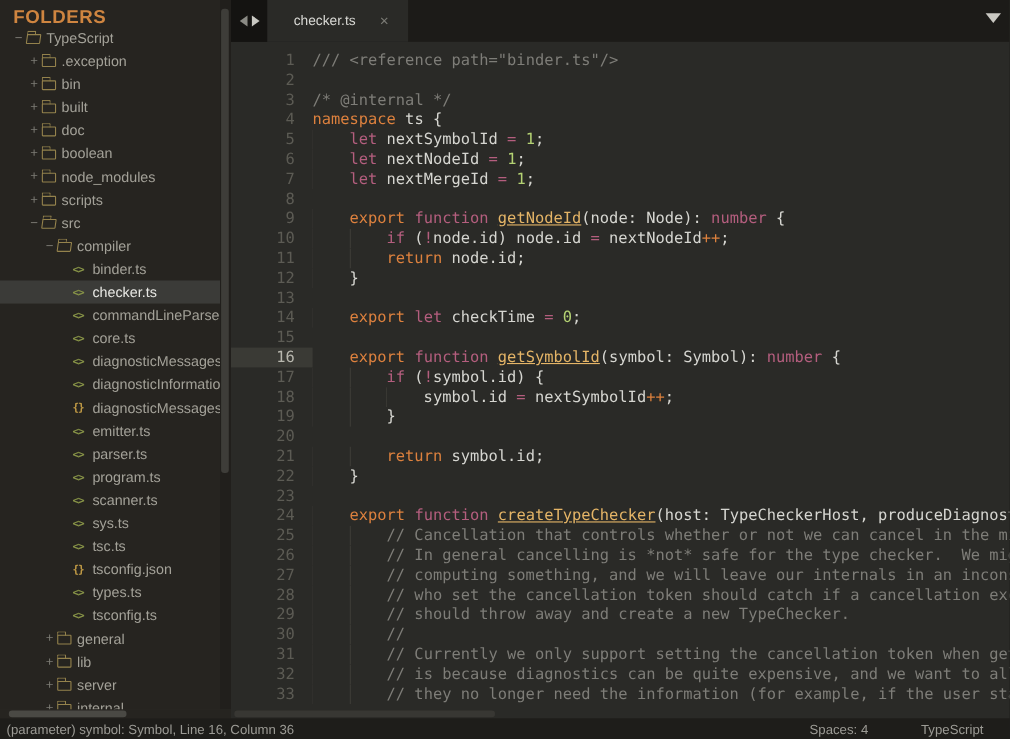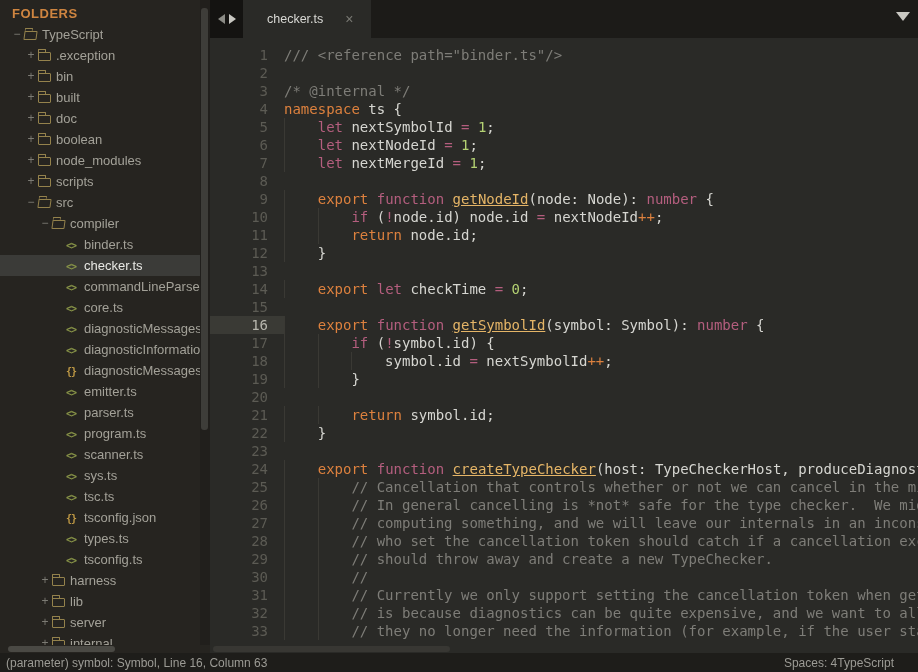--- a/index.html
+++ b/index.html
@@ -12,21 +12,21 @@
   
   .sidebar{
     position:absolute; left:0; top:0; width:200px; height:645px;
     background:var(--sidebarBg); overflow:hidden;
   }
   .sidebar-bottom-strip{
     position:absolute; left:0; top:645px; width:210px; height:8px;
     background:var(--sidebarBg);
   }
   .folders-header{
-    color:var(--headerOrange); font-size:13px; font-weight:bold;
+    color:var(--headerOrange); font-size:17px; font-weight:bold;
     letter-spacing:.5px; padding:6px 0 4px 12px; height:24px;
   }
   .tree{ position:relative; }
   .tree-row{
     height:21px; line-height:21px; white-space:nowrap; overflow:hidden;
     color:var(--sidebarText); font-size:13px; display:flex; align-items:center;
   }
   .tree-row.selected{ background:var(--selRowBg); color:var(--selRowText); }
   .expander{
     display:inline-block; width:14px; text-align:center; color:var(--expanderGray);
@@ -121,21 +121,21 @@
   .tok-o{ color:var(--orange); }
   .tok-f{ color:var(--funcYellow);text-decoration:underline; }
   .tok-n{ color:var(--numGreen); }
   
   .statusbar{
     position:absolute; left:0; top:653px; width:918px; height:19px;
     background:var(--statusBg); color:var(--statusText); font-size:12px;
     display:flex; align-items:center; justify-content:space-between;
     padding:0 24px 0 6px;
   }
-  .status-right{ display:flex; }
+  .status-right{ display:flex; gap:48px; }
 </style>
 </head>
 <body>
 
 <div class="app">
 
   <div class="sidebar">
     <div class="folders-header">FOLDERS</div>
     <div class="tree" id="tree">
         <div class="tree-row" style="padding-left: 10px;">
@@ -264,21 +264,21 @@
           <span class="tree-label">types.ts</span>
         </div>
         <div class="tree-row" style="padding-left: 52px;">
           <span class="expander"></span>
           <span class="tree-icon"><span class="code-glyph">&lt;&gt;</span></span>
           <span class="tree-label">tsconfig.ts</span>
         </div>
         <div class="tree-row" style="padding-left: 38px;">
           <span class="expander">+</span>
           <span class="tree-icon"><span class="folder-glyph"></span></span>
-          <span class="tree-label">harness</span>
+          <span class="tree-label">general</span>
         </div>
         <div class="tree-row" style="padding-left: 38px;">
           <span class="expander">+</span>
           <span class="tree-icon"><span class="folder-glyph"></span></span>
           <span class="tree-label">lib</span>
         </div>
         <div class="tree-row" style="padding-left: 38px;">
           <span class="expander">+</span>
           <span class="tree-icon"><span class="folder-glyph"></span></span>
           <span class="tree-label">server</span>
@@ -308,20 +308,20 @@
         <span class="tab-close">×</span>
       </div>
       <div class="tab-overflow"></div>
     </div>
     <div class="code" id="code"><div class="code-row"><span class="gut">1</span><span class="line"><span class="tok-c">/// &lt;reference path="binder.ts"/&gt;</span></span></div><div class="code-row"><span class="gut">2</span><span class="line"></span></div><div class="code-row"><span class="gut">3</span><span class="line"><span class="tok-c">/* @internal */</span></span></div><div class="code-row"><span class="gut">4</span><span class="line"><span class="tok-o">namespace</span><span class="tok-p"> ts {</span></span></div><div class="code-row"><span class="gut">5</span><span class="line"><span class="guide"></span><span class="tok-k">let</span><span class="tok-p"> nextSymbolId </span><span class="tok-k">=</span><span class="tok-p"> </span><span class="tok-n">1</span><span class="tok-p">;</span></span></div><div class="code-row"><span class="gut">6</span><span class="line"><span class="guide"></span><span class="tok-k">let</span><span class="tok-p"> nextNodeId </span><span class="tok-k">=</span><span class="tok-p"> </span><span class="tok-n">1</span><span class="tok-p">;</span></span></div><div class="code-row"><span class="gut">7</span><span class="line"><span class="guide"></span><span class="tok-k">let</span><span class="tok-p"> nextMergeId </span><span class="tok-k">=</span><span class="tok-p"> </span><span class="tok-n">1</span><span class="tok-p">;</span></span></div><div class="code-row"><span class="gut">8</span><span class="line"></span></div><div class="code-row"><span class="gut">9</span><span class="line"><span class="guide"></span><span class="tok-o">export</span><span class="tok-p"> </span><span class="tok-k">function</span><span class="tok-p"> </span><span class="tok-f">getNodeId</span><span class="tok-p">(node: Node): </span><span class="tok-k">number</span><span class="tok-p"> {</span></span></div><div class="code-row"><span class="gut">10</span><span class="line"><span class="guide"></span><span class="guide"></span><span class="tok-k">if</span><span class="tok-p"> (</span><span class="tok-k">!</span><span class="tok-p">node.id) node.id </span><span class="tok-k">=</span><span class="tok-p"> nextNodeId</span><span class="tok-o">++</span><span class="tok-p">;</span></span></div><div class="code-row"><span class="gut">11</span><span class="line"><span class="guide"></span><span class="guide"></span><span class="tok-o">return</span><span class="tok-p"> node.id;</span></span></div><div class="code-row"><span class="gut">12</span><span class="line"><span class="guide"></span><span class="tok-p">}</span></span></div><div class="code-row"><span class="gut">13</span><span class="line"></span></div><div class="code-row"><span class="gut">14</span><span class="line"><span class="guide"></span><span class="tok-o">export</span><span class="tok-p"> </span><span class="tok-k">let</span><span class="tok-p"> checkTime </span><span class="tok-k">=</span><span class="tok-p"> </span><span class="tok-n">0</span><span class="tok-p">;</span></span></div><div class="code-row"><span class="gut">15</span><span class="line"></span></div><div class="code-row active"><span class="gut">16</span><span class="line"><span class="guide"></span><span class="tok-o">export</span><span class="tok-p"> </span><span class="tok-k">function</span><span class="tok-p"> </span><span class="tok-f">getSymbolId</span><span class="tok-p">(symbol: Symbol): </span><span class="tok-k">number</span><span class="tok-p"> {</span></span></div><div class="code-row"><span class="gut">17</span><span class="line"><span class="guide"></span><span class="guide"></span><span class="tok-k">if</span><span class="tok-p"> (</span><span class="tok-k">!</span><span class="tok-p">symbol.id) {</span></span></div><div class="code-row"><span class="gut">18</span><span class="line"><span class="guide"></span><span class="guide"></span><span class="guide"></span><span class="tok-p">symbol.id </span><span class="tok-k">=</span><span class="tok-p"> nextSymbolId</span><span class="tok-o">++</span><span class="tok-p">;</span></span></div><div class="code-row"><span class="gut">19</span><span class="line"><span class="guide"></span><span class="guide"></span><span class="tok-p">}</span></span></div><div class="code-row"><span class="gut">20</span><span class="line"></span></div><div class="code-row"><span class="gut">21</span><span class="line"><span class="guide"></span><span class="guide"></span><span class="tok-o">return</span><span class="tok-p"> symbol.id;</span></span></div><div class="code-row"><span class="gut">22</span><span class="line"><span class="guide"></span><span class="tok-p">}</span></span></div><div class="code-row"><span class="gut">23</span><span class="line"></span></div><div class="code-row"><span class="gut">24</span><span class="line"><span class="guide"></span><span class="tok-o">export</span><span class="tok-p"> </span><span class="tok-k">function</span><span class="tok-p"> </span><span class="tok-f">createTypeChecker</span><span class="tok-p">(host: TypeCheckerHost, produceDiagnostics: boolean): TypeChecker {</span></span></div><div class="code-row"><span class="gut">25</span><span class="line"><span class="guide"></span><span class="guide"></span><span class="tok-c">// Cancellation that controls whether or not we can cancel in the middle of type checking.</span></span></div><div class="code-row"><span class="gut">26</span><span class="line"><span class="guide"></span><span class="guide"></span><span class="tok-c">// In general cancelling is *not* safe for the type checker.  We might be in the middle of</span></span></div><div class="code-row"><span class="gut">27</span><span class="line"><span class="guide"></span><span class="guide"></span><span class="tok-c">// computing something, and we will leave our internals in an inconsistent state.  Callers</span></span></div><div class="code-row"><span class="gut">28</span><span class="line"><span class="guide"></span><span class="guide"></span><span class="tok-c">// who set the cancellation token should catch if a cancellation exception occurs, and</span></span></div><div class="code-row"><span class="gut">29</span><span class="line"><span class="guide"></span><span class="guide"></span><span class="tok-c">// should throw away and create a new TypeChecker.</span></span></div><div class="code-row"><span class="gut">30</span><span class="line"><span class="guide"></span><span class="guide"></span><span class="tok-c">//</span></span></div><div class="code-row"><span class="gut">31</span><span class="line"><span class="guide"></span><span class="guide"></span><span class="tok-c">// Currently we only support setting the cancellation token when getting diagnostics.  This</span></span></div><div class="code-row"><span class="gut">32</span><span class="line"><span class="guide"></span><span class="guide"></span><span class="tok-c">// is because diagnostics can be quite expensive, and we want to allow hosts to bail out when</span></span></div><div class="code-row"><span class="gut">33</span><span class="line"><span class="guide"></span><span class="guide"></span><span class="tok-c">// they no longer need the information (for example, if the user started editing again).</span></span></div></div>
   </div>
 
   <div class="editor-hthumb"></div>
 
   <div class="statusbar">
-    <span>(parameter) symbol: Symbol, Line 16, Column 63</span>
+    <span>(parameter) symbol: Symbol, Line 16, Column 36</span>
     <span class="status-right">
       <span>Spaces: 4</span>
       <span>TypeScript</span>
     </span>
   </div>
 
 </div>
 
 </body></html>

